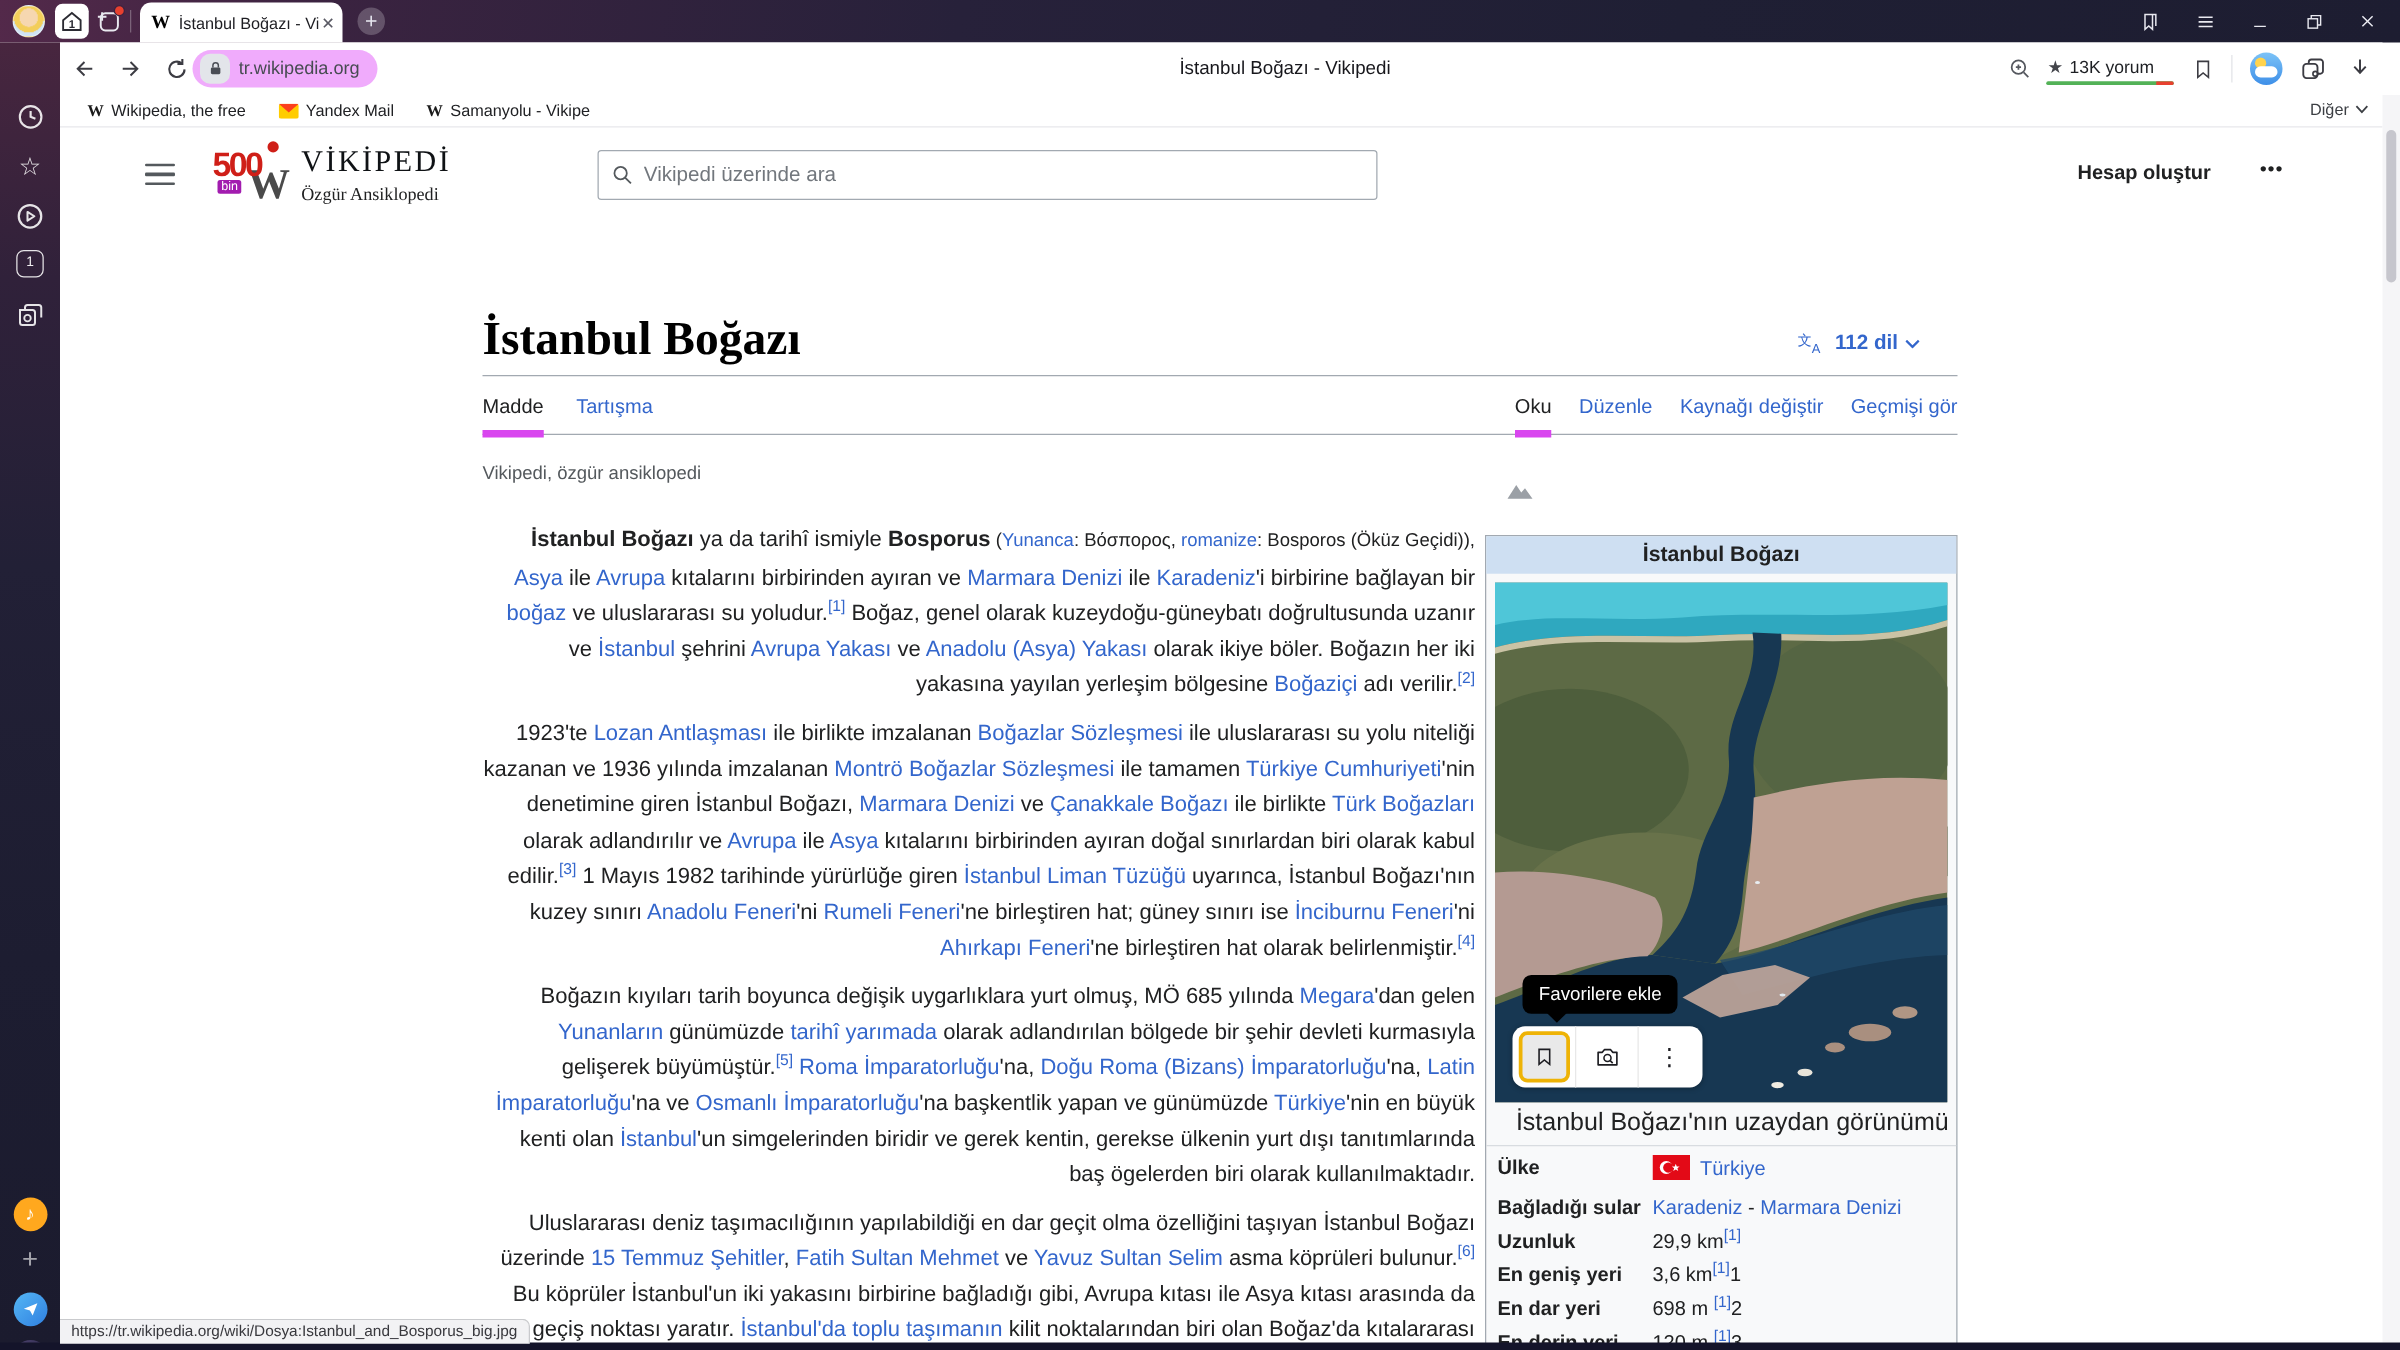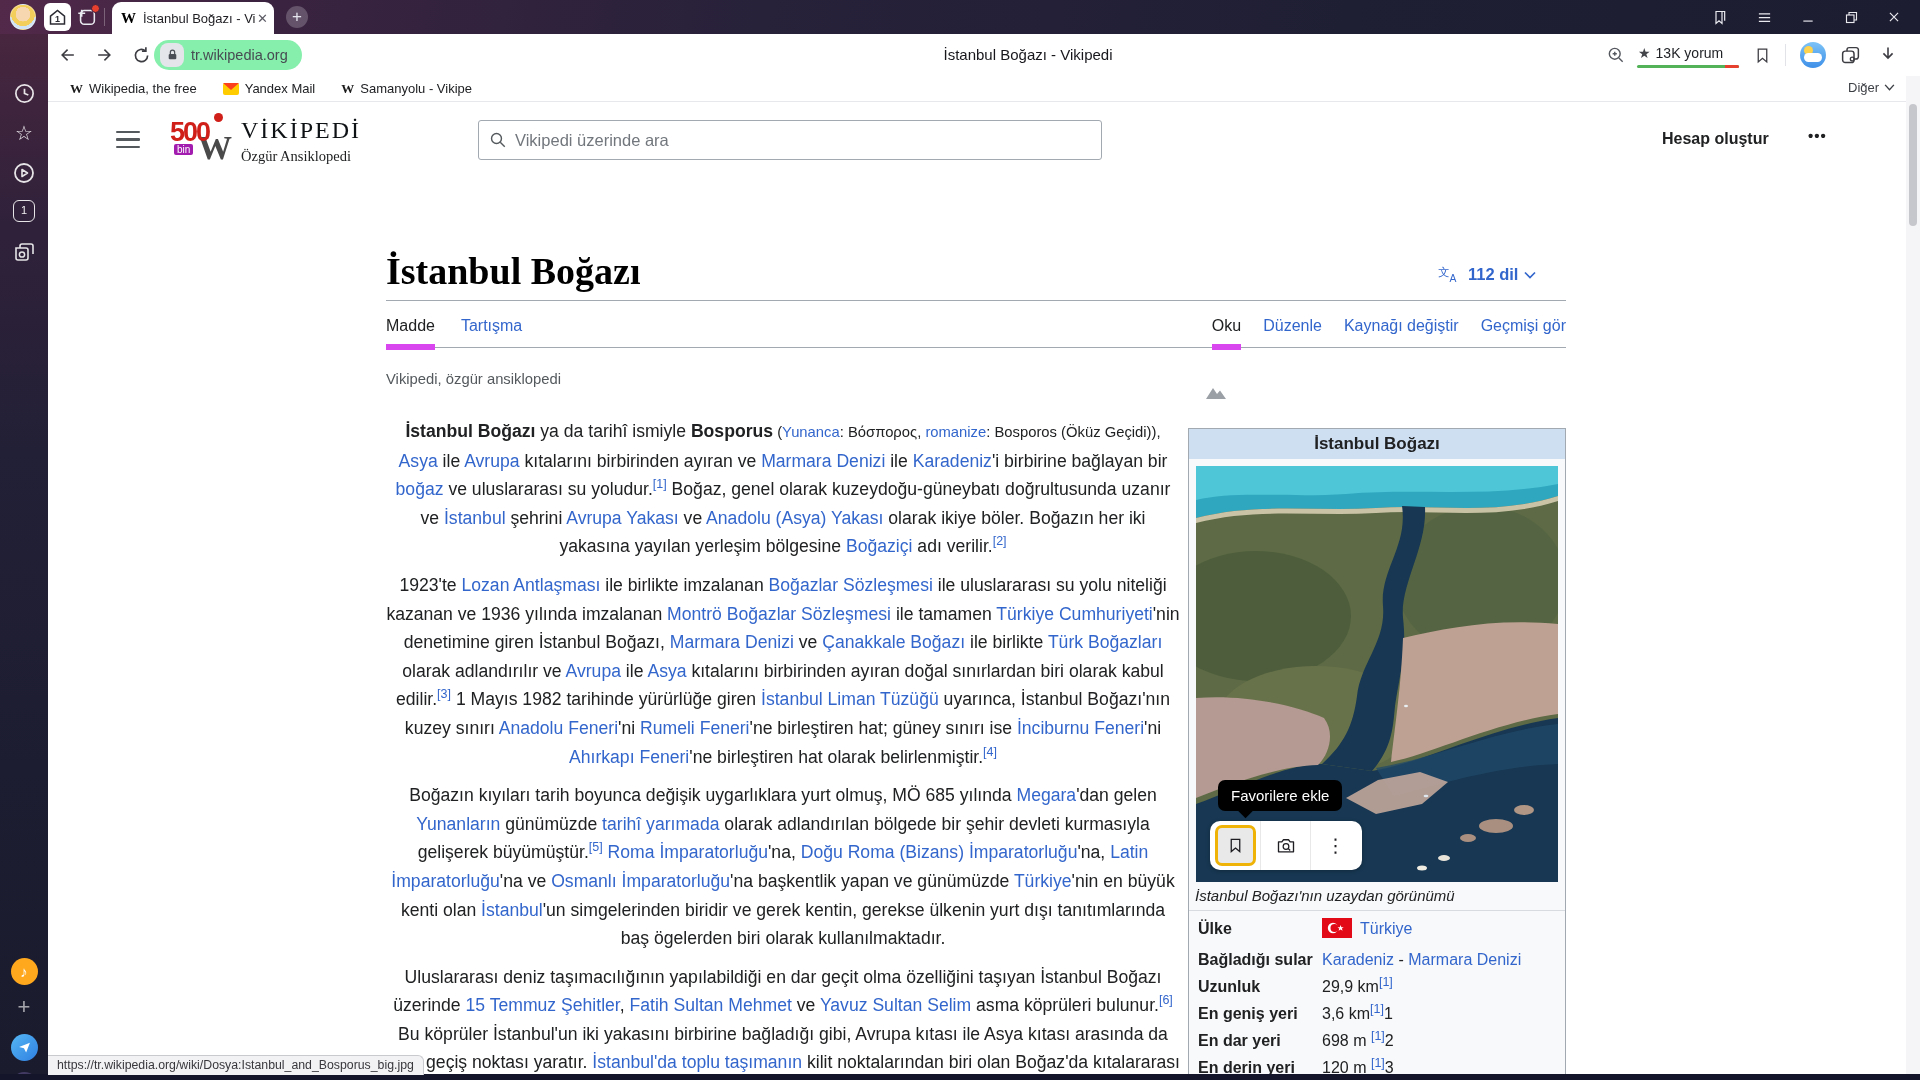--- a/index.html
+++ b/index.html
@@ -28,21 +28,21 @@
   .tab .tab-title { font-size:13px; color:#1d1d22; white-space:nowrap; overflow:hidden; width:112px; }
   .tab .tab-close { font-size:13px; color:#5a5a64; margin-left:2px; cursor:default; }
   .plus-tab { position:absolute; left:286px; top:6px; width:22px; height:22px; border-radius:50%;
     background:rgba(255,255,255,.22); color:#e6e6ef; font-size:17px; line-height:21px; text-align:center; }
 
   .winctl { position:absolute; top:7px; width:20px; height:20px; display:flex; align-items:center; justify-content:center; }
   .winctl svg { display:block; }
 
   #toolbar { position:absolute; left:48px; top:34px; width:1858px; height:42px; background:#fff; z-index:5; }
   .navic { position:absolute; top:9px; width:24px; height:24px; display:flex; align-items:center; justify-content:center; }
-  .urlpill { position:absolute; left:106px; top:6px; height:30px; border-radius:15px; background:#86efac;
+  .urlpill { position:absolute; left:106px; top:6px; height:30px; border-radius:15px; background:#f0abfc;
     display:flex; align-items:center; padding:0 14px 0 6px; }
   .lockchip { width:24px; height:24px; border-radius:8px; background:#e3e5ea; display:flex; align-items:center; justify-content:center; margin-right:7px; }
   .urltext { font-size:14.5px; color:#474b52; }
   .page-title { position:absolute; left:560px; top:12px; width:840px; text-align:center; font-size:15px; color:#17171c; }
 
   .reviews { position:absolute; left:1590px; top:11px; display:flex; align-items:center; }
   .reviews .star { font-size:14px; color:#43454b; margin-right:5px; }
   .reviews .rlabel { font-size:14px; color:#1d1f23; }
   .rev-underline { position:absolute; left:1589px; top:31px; width:102px; height:3px; background:#53b257; border-radius:2px; overflow:hidden; }
   .rev-underline .red { position:absolute; right:0; top:0; width:14px; height:3px; background:#e8402f; }
@@ -92,31 +92,31 @@
   .tabsrow { position:absolute; left:338px; top:214px; width:1180px; height:31px; border-bottom:1px solid #a2a9b1; }
   .ltabs { position:absolute; left:0; top:0; display:flex; gap:26px; }
   .rtabs { position:absolute; right:0; top:0; display:flex; gap:22px; }
   .ptab { font-size:16px; color:#3366cc; text-decoration:none; padding-bottom:9px; cursor:pointer; }
   .ptab.act { color:#202122; border-bottom:6px solid #d946ef; }
 
   .tagline { position:absolute; left:338px; top:268px; font-size:14.8px; color:#54595d; }
   .art-badge { position:absolute; left:1157px; top:281px; }
 
   #paras { position:absolute; left:338px; top:314px; width:794px; }
-  #paras p { font-size:17.6px; line-height:28.6px; color:#202122; margin-bottom:10px; text-align:center; }
+  #paras p { font-size:17.6px; line-height:28.6px; color:#202122; margin-bottom:10px; text-align:right; }
   #paras .bold { font-weight:bold; }
   #paras a, .ibx-value a { color:#3366cc; text-decoration:none; cursor:pointer; }
   #paras .small, #paras .small-link { font-size:14.8px; }
   sup.ref { color:#3366cc; font-size:12.5px; line-height:0; cursor:pointer; }
 
   
   .infobox { position:absolute; left:1140px; top:325px; width:378px; background:#f8f9fa; border:1px solid #a2a9b1; font-size:16px; color:#202122; }
   .ibx-header { background:#cedff2; text-align:center; font-weight:bold; font-size:17px; padding:5px 4px; }
   .ibx-imgwrap { position:relative; width:362px; height:416px; margin:7px auto 0;border-radius:16px; }
-  .ibx-caption { text-align:left; font-size:15px; padding:5px 6px 6px; border-bottom:1px solid #d8dce0;font-style:italic; }
+  .ibx-caption { text-align:right; font-size:20px; padding:5px 6px 6px; border-bottom:1px solid #d8dce0; }
   .ibx-rows { padding:4px 0 6px; }
   .ibx-row { display:flex; padding:3px 9px; }
   .ibx-label { width:124px; font-weight:bold; flex:none; line-height:21px; }
   .ibx-value { flex:1; line-height:21px; }
   .tr-flag { display:inline-block; vertical-align:-4px; margin-right:8px; }
 
   .ytooltip { position:absolute; left:22px; top:314px; background:#000; color:#fff; font-size:15px; padding:7px 13px; border-radius:7px; white-space:nowrap; z-index:4; }
   .ytooltip:after { content:""; position:absolute; left:22px; bottom:-5px; width:11px; height:11px; background:#000; transform:rotate(45deg); }
   .ypill { position:absolute; left:14px; top:355px; width:152px; height:49px; background:#fff; border-radius:10px;
     display:flex; align-items:center; box-shadow:0 1px 4px rgba(0,0,0,.25); z-index:5; }

